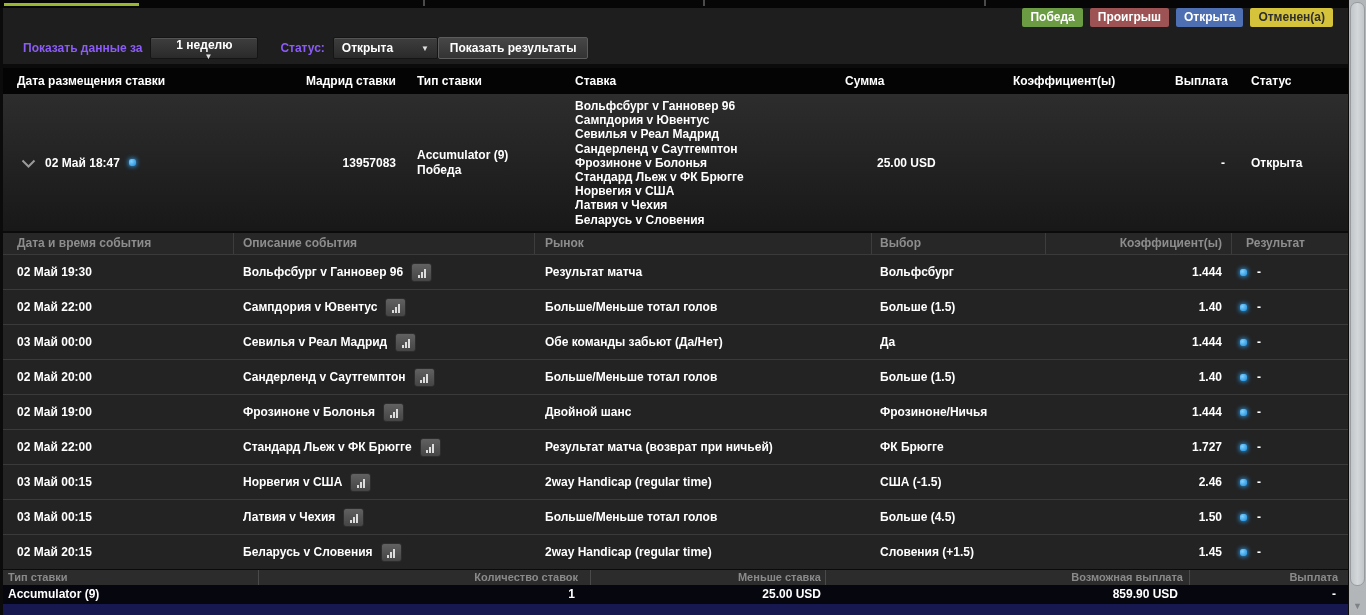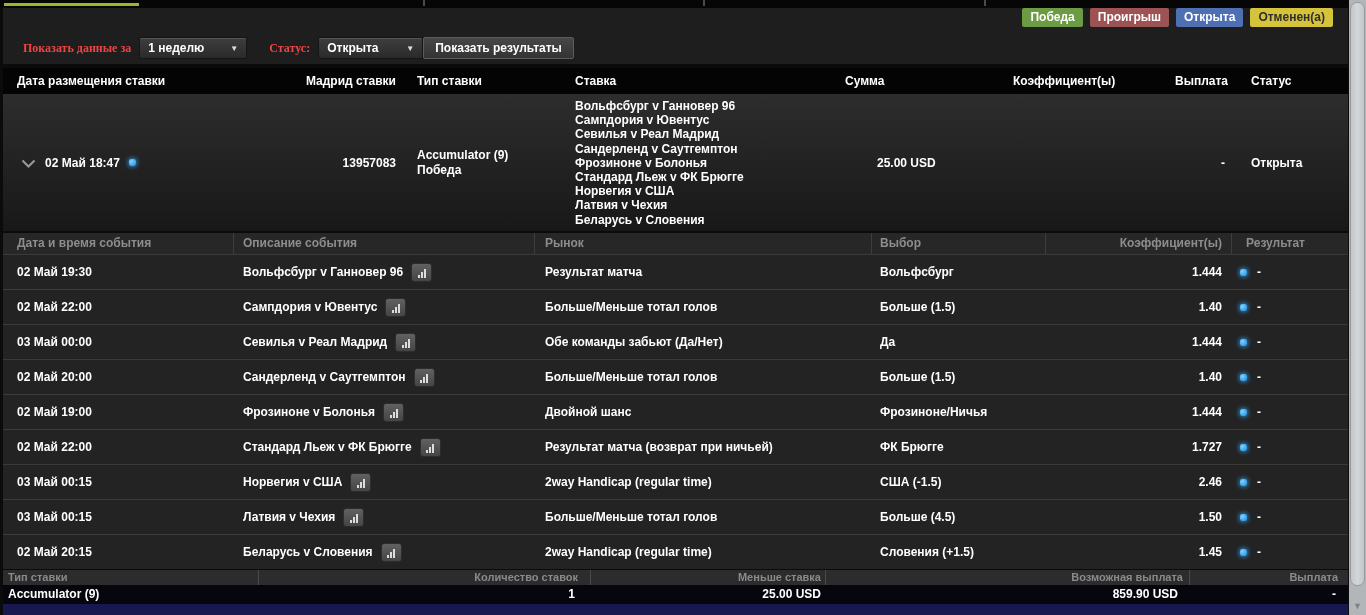--- a/index.html
+++ b/index.html
@@ -17,29 +17,29 @@
   .tt1{left:423px}.tt2{left:703px}.tt3{left:984px}
   
   .panel{ position:absolute; left:3px; top:8px; width:1345px; height:56px; background:#1e1e1e; }
   .legend{ position:absolute; top:0px; right:15px; display:flex; gap:7px; }
   .lg-btn{ height:19px; line-height:19px; padding:0 8px; border-radius:2px; color:#fff; cursor:default; }
   .lg-win{background:#6b9c43}
   .lg-loss{background:#9d5353}
   .lg-open{background:#4e70b2}
   .lg-cancel{background:#d5c33c;color:#2e2e2e}
   .filters{ position:absolute; left:20px; top:29px; display:flex; align-items:center; }
-  .flabel{ color:#ef4444;font-family:Liberation Serif, serif; }
+  .flabel{ color:#8b5cf6; }
   .select{
     display:flex; align-items:center; justify-content:space-between;
     height:22px; padding:0 8px; margin-left:8px;
     background:linear-gradient(#3e3e3e,#2a2a2a);
     border:1px solid #151515; box-shadow:inset 0 1px 0 rgba(255,255,255,.12);
     border-radius:2px; color:#fff; cursor:pointer;
   }
-  .sel-period{ width:108px; }
+  .sel-period{ width:108px;flex-direction:column; }
   .sel-status{ width:105px; }
   .sel-arrow{ font-size:8px; color:#e0e0e0; margin-left:8px; }
   .gap-status{ margin-left:22px;text-align:center; }
   .btn-show{
     height:22px; padding:0 11px; 
     background:linear-gradient(#474747,#333333);
     border:1px solid #5c5c5c; border-radius:2px; color:#fff; cursor:pointer;
     display:flex; align-items:center;
   }
   

